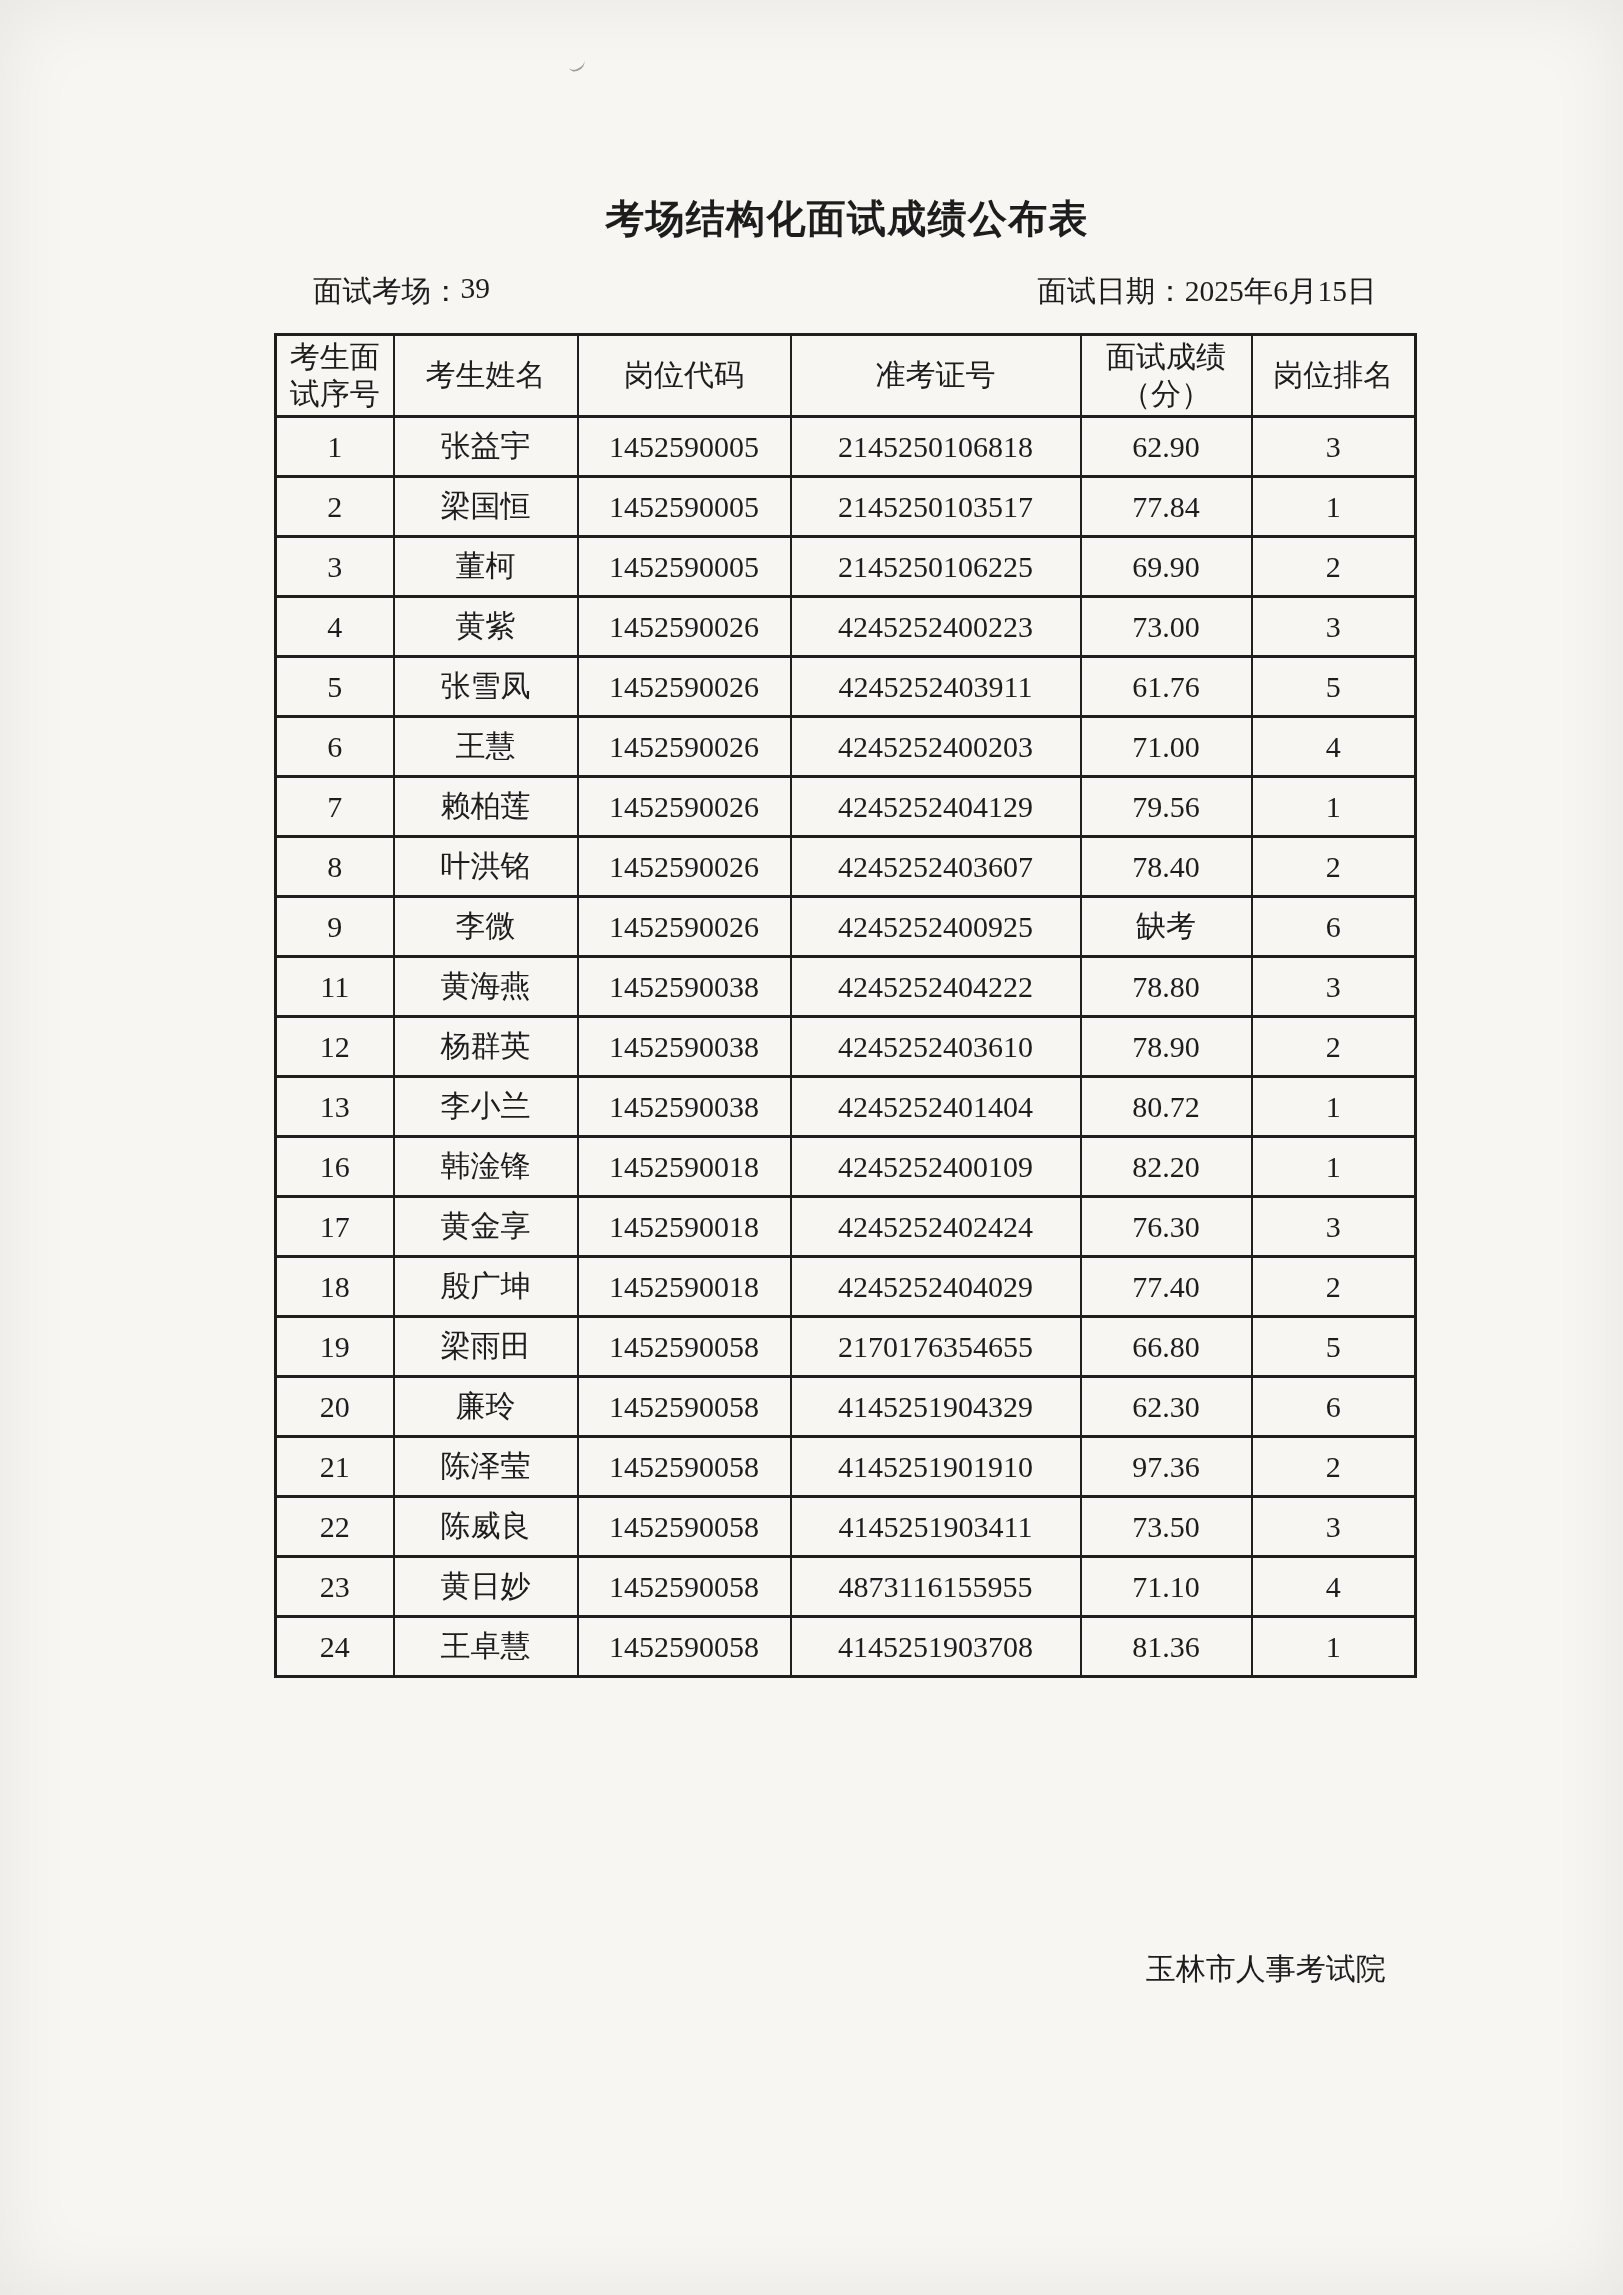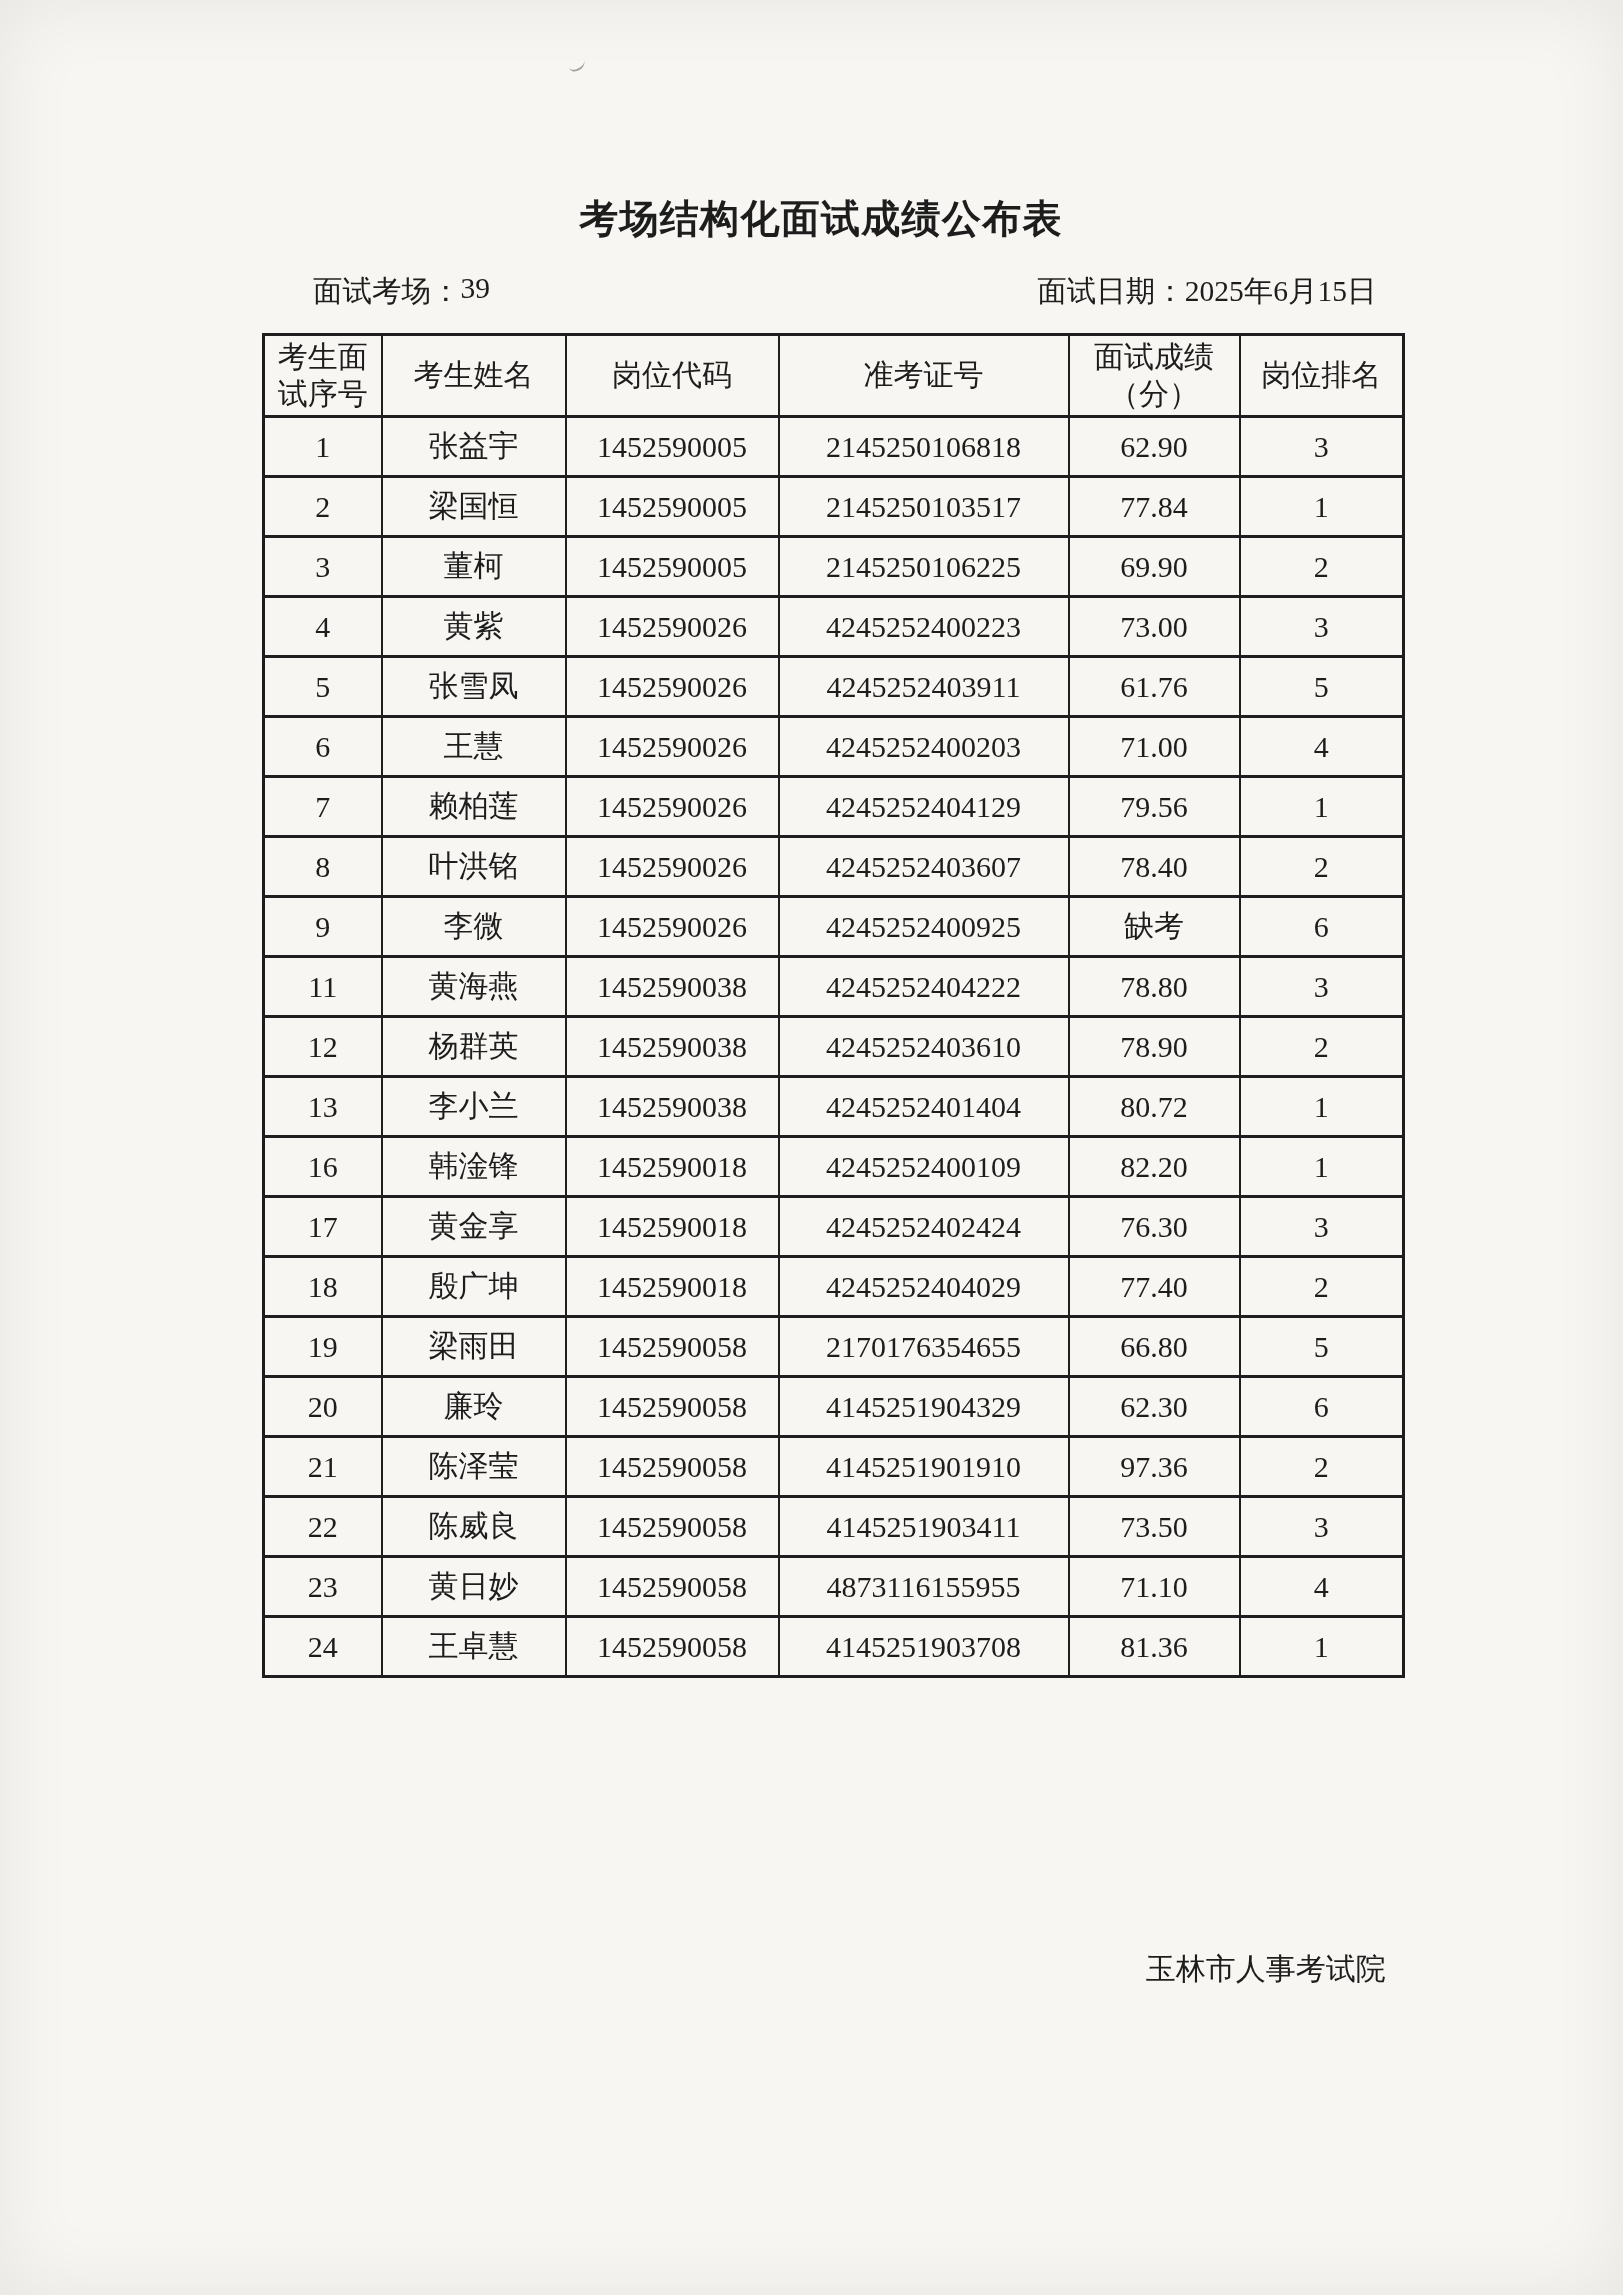--- a/index.html
+++ b/index.html
@@ -12,36 +12,36 @@
     color:#1d1d1d;
     overflow:hidden;
   }
   .scan-smudge {
     position:absolute; left:568px; top:56px; width:17px; height:13px;
     border-bottom:2.6px solid rgba(90,90,90,.55);
     border-radius:0 0 60% 40%;
     transform:rotate(-18deg);
   }
   .title {
-    position:absolute; top:192px; left:250px; width:1142px;
+    position:absolute; top:192px; left:276px; width:1142px;
     text-align:center;
     font-size:39px; font-weight:bold;
     letter-spacing:1.3px;
     white-space:nowrap;
   }
   .subheader {
     position:absolute; top:272px; left:262px; width:1142px;
     box-sizing:border-box; padding-left:51px; padding-right:27.5px;
     display:flex; justify-content:space-between; align-items:flex-end;
     font-size:29.5px;
     white-space:nowrap;
   }
   .subheader .group { display:inline-flex; }
   table.score-table {
-    position:absolute; top:333px; left:262px;
+    position:absolute; top:333px; left:274px;
     width:1142px;
     border-collapse:collapse;
     table-layout:fixed;
     border:3.9px solid #1c1c1c;
   }
   .score-table th, .score-table td {
     border:2.6px solid #1f1f1f;
     border-top-width:3.9px; border-bottom-width:3.9px;
     text-align:center; vertical-align:middle;
     font-size:30px;

